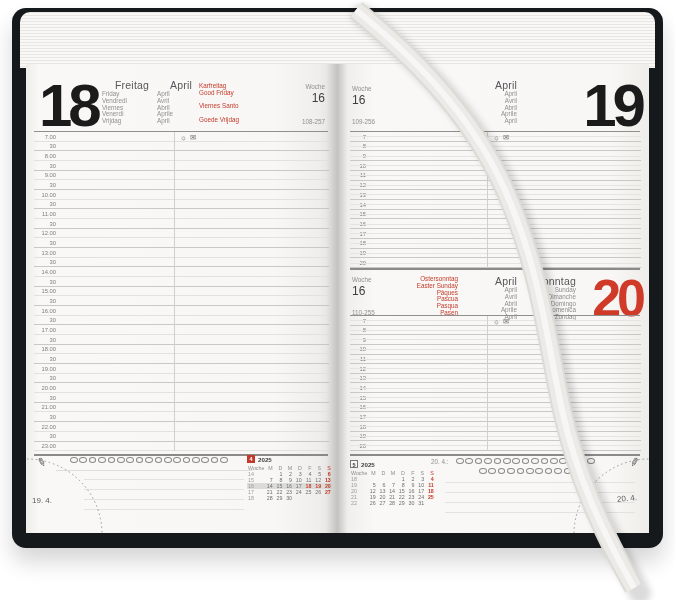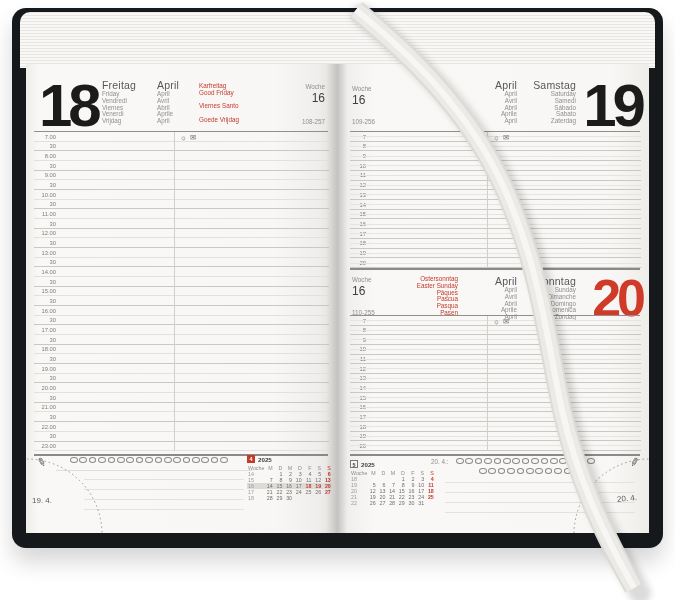--- a/index.html
+++ b/index.html
@@ -19,21 +19,21 @@
   .page.right { left:337px; width:312px;
     background:linear-gradient(90deg,#dddcd9 0,#efeeec 3%,#f9f8f6 12%,#f8f7f5 88%,#eeede9 100%); }
   .gutter { position:absolute; left:326px; top:64px; width:22px; height:469px;
     background:linear-gradient(90deg,rgba(0,0,0,0) 0,rgba(0,0,0,.12) 50%,rgba(0,0,0,0) 100%); }
 
   
   .bignum { position:absolute; font-size:60px; font-weight:700; letter-spacing:-4px;
     line-height:1; color:#1b1b1b; }
   .bignum.red { color:#d03a28; font-size:52px; }
   .langcol { position:absolute; font-size:6.3px; line-height:6.8px; color:#8f8f8d; }
-  .langcol .ln.big { font-size:10.5px; line-height:12px; color:#57565a; letter-spacing:.2px; }
+  .langcol .ln.big { font-size:10.5px; line-height:12px; color:#57565a; letter-spacing:.2px;margin-left:13px; }
   .langcol.red { color:#c43a2a; }
   .langcol.rt { text-align:right; }
   .wklabel { position:absolute; font-size:6.3px; color:#8f8f8d; }
   .wknum { position:absolute; font-size:12px; color:#3f3f3f; }
   .pcode { position:absolute; font-size:6.3px; color:#8f8f8d; }
 
   .rule  { position:absolute; height:1px; background:#8f8f8d; }
   .rule.thick { height:1.5px; background:#8a8a88; }
   .vdiv  { position:absolute; width:1px; background:#cfcfcc; }
 
@@ -321,28 +321,20 @@
     <div class="wklabel" style="left:15px; top:21px;">Woche</div>
     <div class="wknum" style="left:15px; top:29px;">16</div>
     <div class="pcode" style="left:15px; top:54px;">109-256</div>
     <div class="langcol rt" style="right:132px; top:15px;">
         <div class="ln big">April</div>
         <div class="ln">April</div>
         <div class="ln">Avril</div>
         <div class="ln">Abril</div>
         <div class="ln">Aprile</div>
         <div class="ln">April</div>
-      </div>
-    <div class="langcol rt" style="right:73px; top:15px;">
-        <div class="ln big">Samstag</div>
-        <div class="ln">Saturday</div>
-        <div class="ln">Samedi</div>
-        <div class="ln">Sábado</div>
-        <div class="ln">Sabato</div>
-        <div class="ln">Zaterdag</div>
       </div>
     <div class="bignum" style="right:7px; top:12px;">19</div>
 
     <div class="rule" style="left:13px; right:9px; top:67px;"></div>
     <div class="tgrid" style="left:13px; top:68px; width:291px; height:136px;">
         <div class="hrow">
           <span class="tlabel">7</span>
         </div>
         <div class="hrow">
           <span class="tlabel">8</span>

